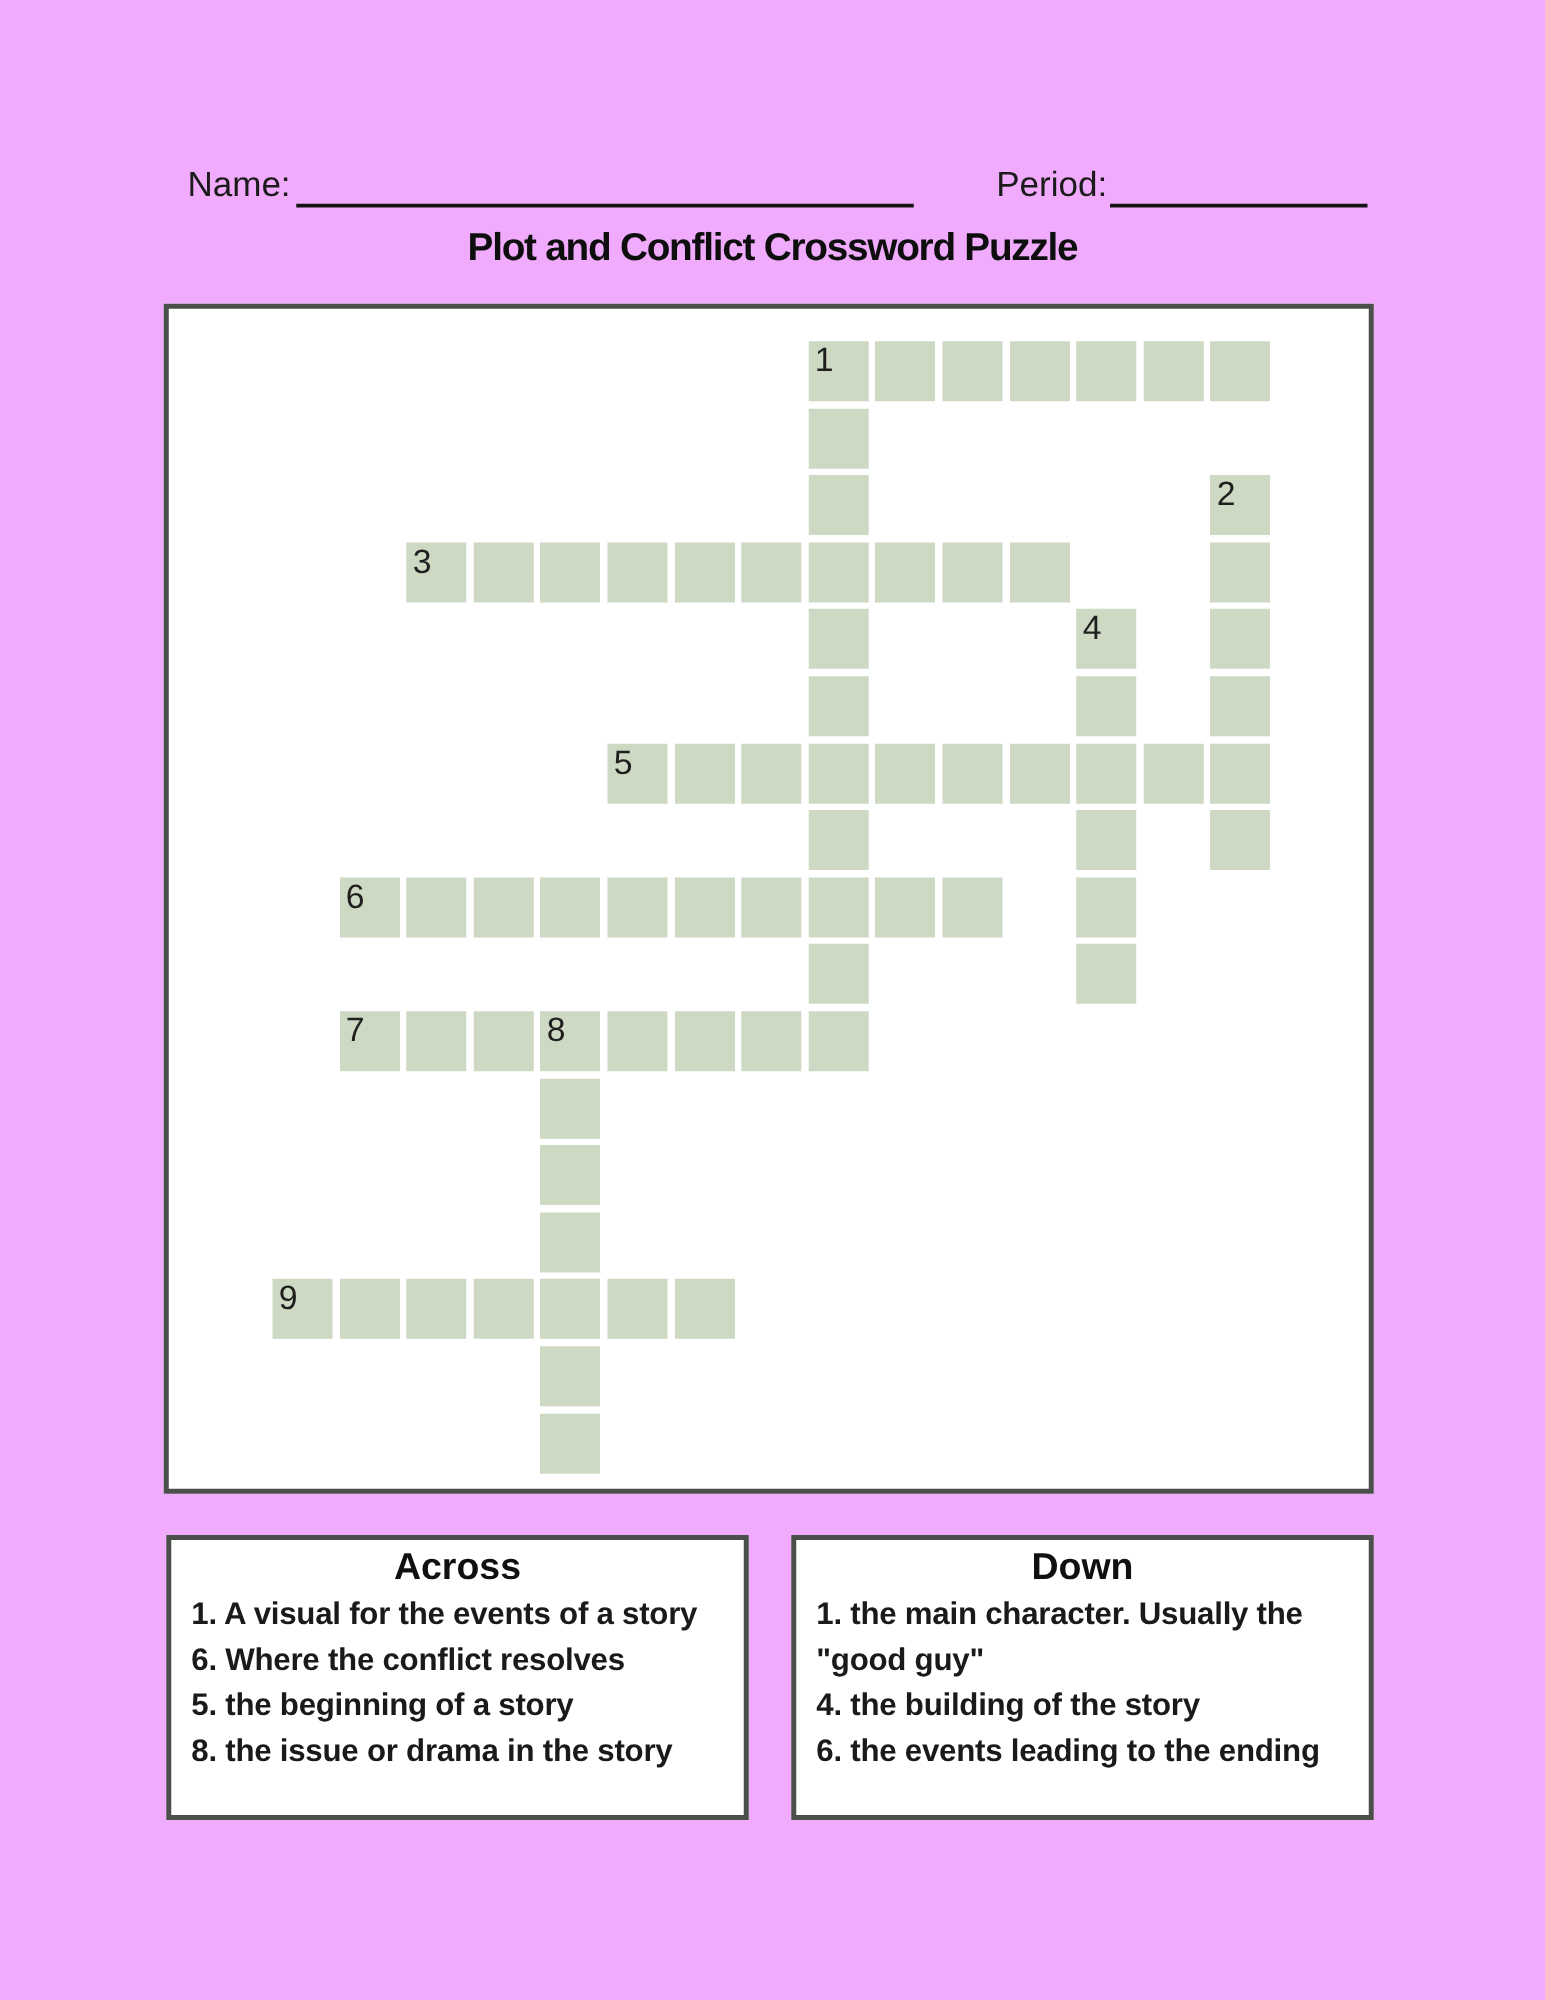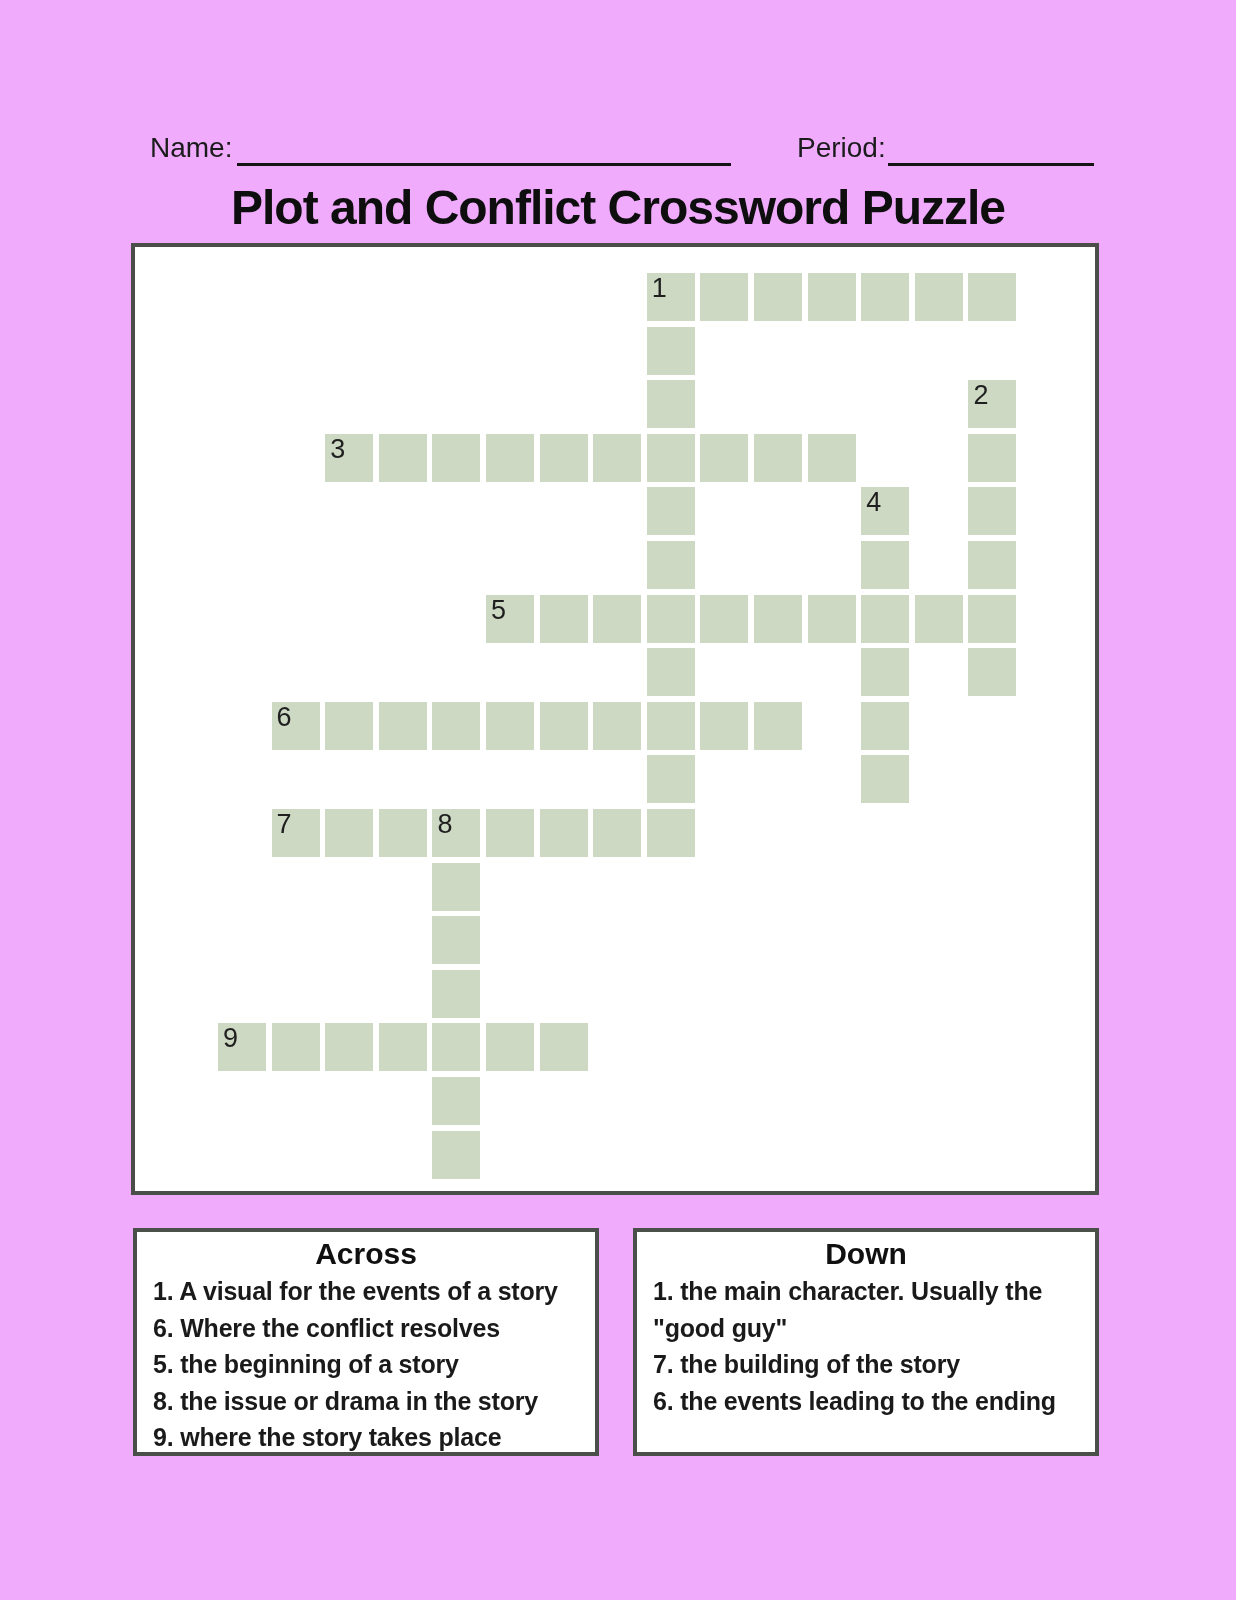--- a/index.html
+++ b/index.html
@@ -8,21 +8,21 @@
   .page{position:relative;width:1236px;height:1600px;background:#f0abfc;overflow:hidden;}
 
   .hdr-label{position:absolute;font-size:28px;line-height:30px;color:#1b1b1b;}
   .fill-line{position:absolute;height:3px;background:#141414;}
   #name-label{left:150px;top:133px;}
   #name-line{left:237px;top:163px;width:494px;}
   #period-label{left:797px;top:133px;}
   #period-line{left:888px;top:163px;width:206px;}
 
   .title{position:absolute;left:0;top:180px;width:100%;margin:0;text-align:center;
-         font-size:48px;font-weight:700;letter-spacing:-1px;color:#0e0e0e;}
+         font-size:31px;font-weight:700;letter-spacing:-1px;color:#0e0e0e;}
 
   .grid-box{position:absolute;left:131px;top:243px;width:968px;height:952px;
             box-sizing:border-box;border:4px solid var(--border);background:#ffffff;}
   .cell{position:absolute;width:48px;height:48px;}
   .num{position:absolute;left:5px;top:0;font-size:27px;line-height:30px;color:#1f1f1f;}
 
   .clue-box{position:absolute;top:1228px;width:466px;height:228px;box-sizing:border-box;
             border:4px solid var(--border);background:#ffffff;}
   .clue-box.across{left:133px;}
   .clue-box.down{left:633px;}
@@ -138,26 +138,25 @@
       <div class="cell" style="left: 404.6px; top: 776.4px; width: 48px; height: 48px; background: rgb(205, 217, 195);"></div>
     </div>
 
   <div class="clue-box across">
     <div class="clue-title">Across</div>
     <div class="clue-list">
         <div class="clue">1. A visual for the events of a story</div>
         <div class="clue">6. Where the conflict resolves</div>
         <div class="clue">5. the beginning of a story</div>
         <div class="clue">8. the issue or drama in the story</div>
-        <div class="clue">9. where the story takes place</div>
       </div>
   </div>
 
   <div class="clue-box down">
     <div class="clue-title">Down</div>
     <div class="clue-list">
         <div class="clue">1. the main character. Usually the "good guy"</div>
-        <div class="clue">7. the building of the story</div>
+        <div class="clue">4. the building of the story</div>
         <div class="clue">6. the events leading to the ending</div>
       </div>
   </div>
 
 </div>
 
 </body></html>

